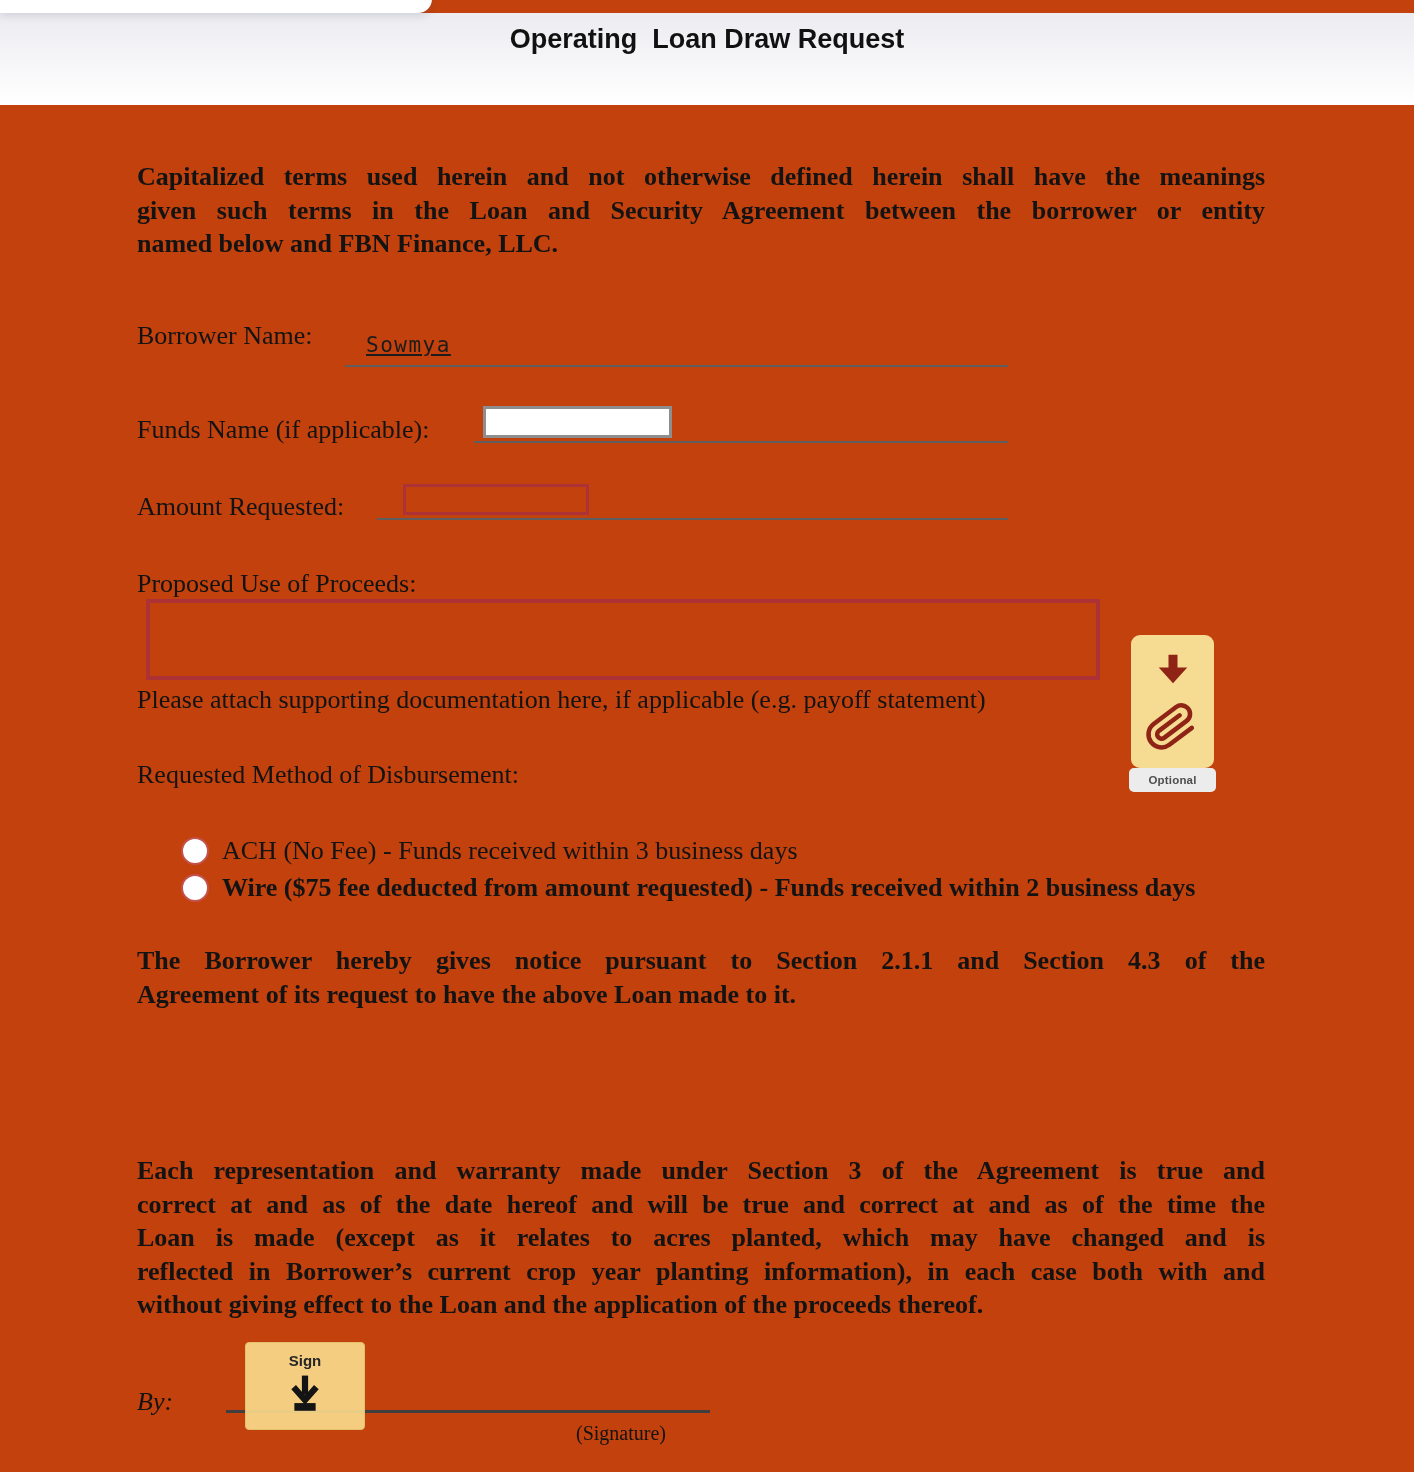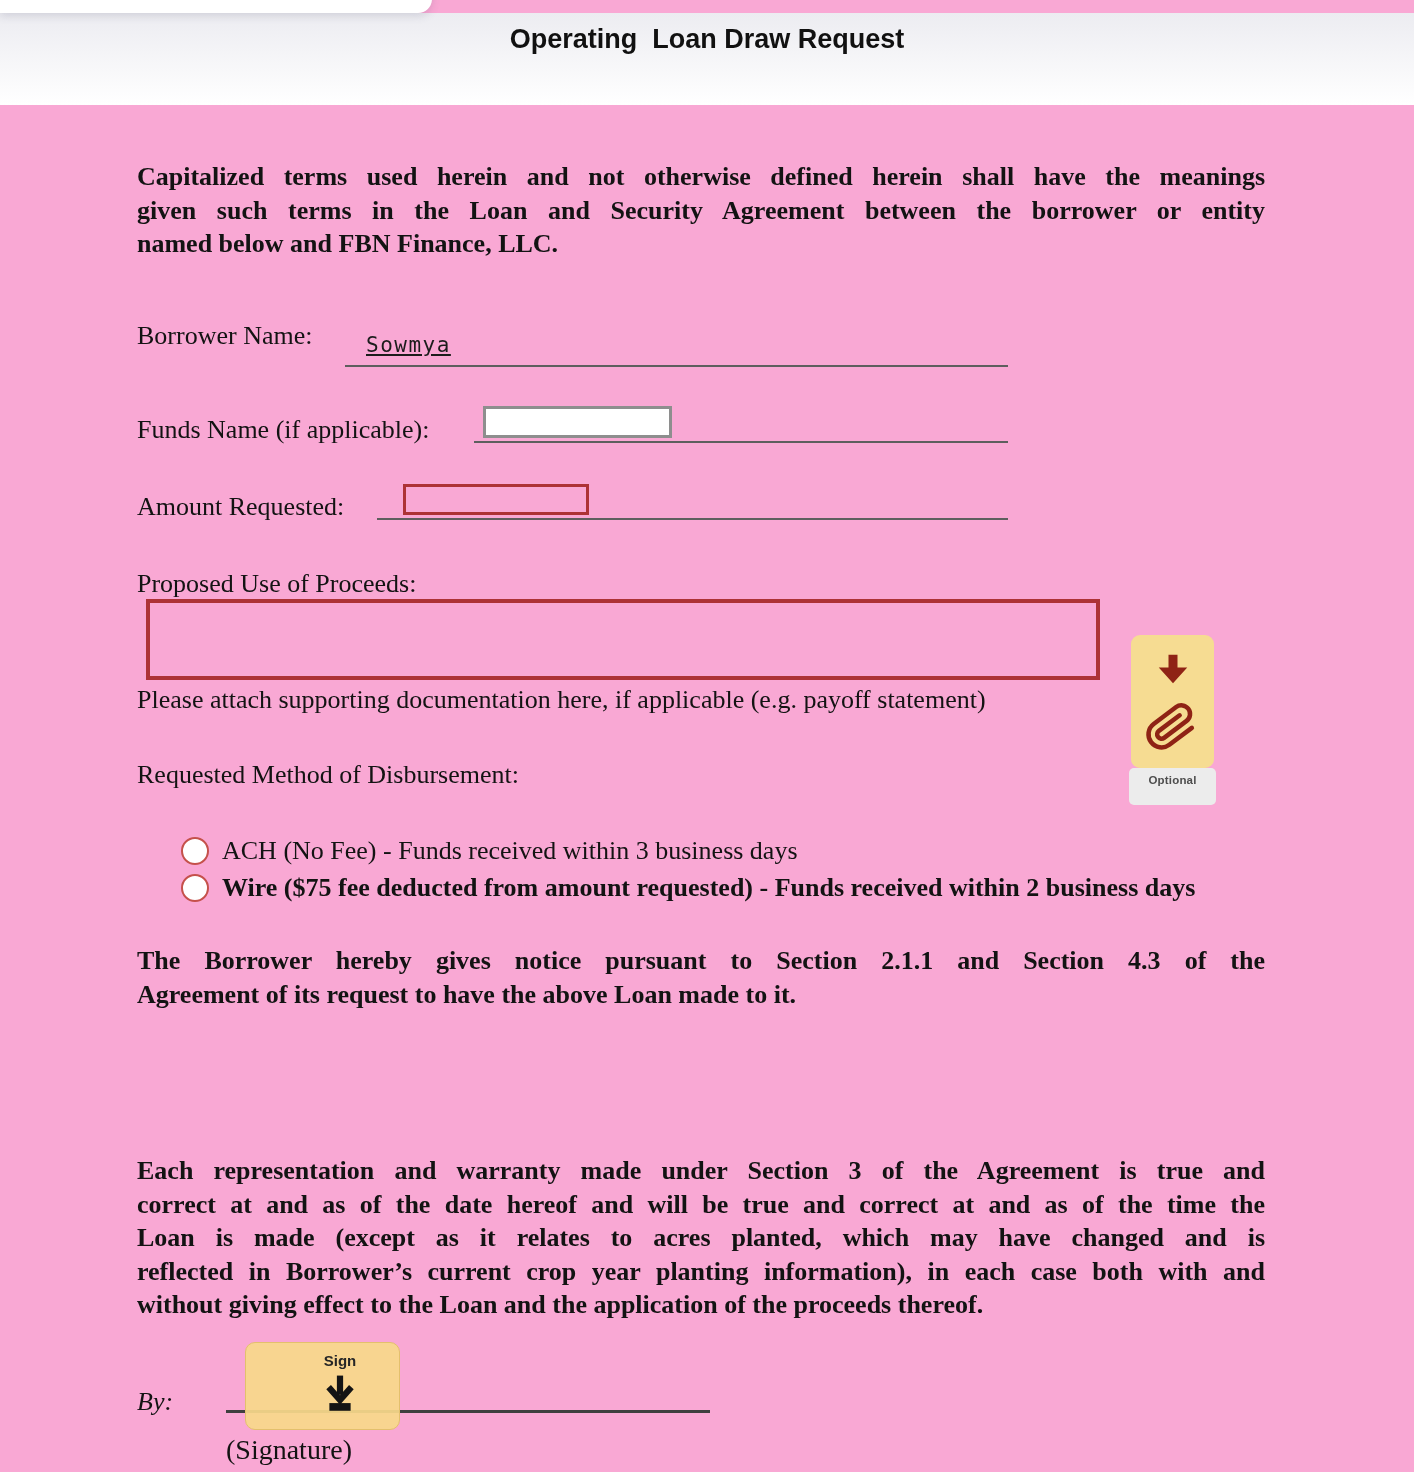--- a/index.html
+++ b/index.html
@@ -1,16 +1,16 @@
 <!DOCTYPE html>
 <html><head>
 <meta charset="utf-8">
 <style>
   html,body{margin:0;padding:0;background:#ffffff;}
-  .page{position:relative;width:1414px;height:1472px;background:#f9a8d4;overflow:hidden;
+  .page{position:relative;width:1414px;height:1472px;background:#c2410c;overflow:hidden;
         font-family:"Liberation Serif",serif;color:#141414;}
 
   
   .top-card{position:absolute;left:0;top:-20px;width:432px;height:33px;background:#ffffff;
             border-radius:0 0 14px 0;box-shadow:0 3px 9px rgba(70,70,100,0.16);z-index:4;}
   .top-shadow{position:absolute;left:0;top:13px;width:1414px;height:92px;
               background:linear-gradient(#ececf1,#ffffff);z-index:1;}
 
   .doc-title{position:absolute;top:24px;left:0;width:1414px;text-align:center;
              font-family:"Liberation Sans",sans-serif;font-weight:bold;font-size:27px;
@@ -32,39 +32,39 @@
   .amount-box{position:absolute;left:403px;top:484px;width:180px;height:25px;
               background:transparent;border:3px solid #ad3236;}
   .proceeds-box{position:absolute;left:146px;top:599px;width:946px;height:73px;
               background:transparent;border:4px solid #ad3236;}
 
   
   .attach-widget{position:absolute;left:1131px;top:635px;width:83px;height:133px;
                  background:#f6dc92;border-radius:9px;z-index:3;cursor:pointer;}
   .attach-arrow{position:absolute;left:24px;top:14px;}
   .attach-clip{position:absolute;left:14px;top:64px;transform:rotate(8deg);}
-  .optional-chip{position:absolute;left:1129px;top:768px;width:87px;height:37px;
+  .optional-chip{position:absolute;left:1129px;top:768px;width:87px;height:24px;
                  background:#ececec;border-radius:5px;text-align:center;
                  font-family:"Liberation Sans",sans-serif;font-size:11.5px;font-weight:bold;
                  color:#4e4e4e;line-height:24px;letter-spacing:0.2px;z-index:2;}
 
   
   .radio-circle{position:absolute;width:24px;height:24px;border:2.5px solid #c5514b;
                 border-radius:50%;background:#fff;cursor:pointer;}
   .radio-label{position:absolute;left:222px;font-size:26px;color:#131313;white-space:nowrap;}
 
   
   .sig-line{position:absolute;left:226px;top:1410px;width:484px;height:3px;background:#3f3f3f;z-index:1;}
   .sign-button{position:absolute;left:245px;top:1342px;width:118px;height:86px;
-               background:rgba(247,216,139,0.93);border:1px solid #e3c06c;border-radius:10px;
-               z-index:2;cursor:pointer;text-align:center;padding-left:35px;}
+               background:rgba(247,216,139,0.93);border:1px solid #e3c06c;border-radius:4px;
+               z-index:2;cursor:pointer;text-align:center;}
   .sign-button .sign-text{display:block;margin-top:9px;font-family:"Liberation Sans",sans-serif;
                font-size:15px;font-weight:bold;color:#262626;}
-  .sig-caption{position:absolute;left:226px;top:1422px;width:440px;text-align:left;
-               font-size:28px;color:#131313;margin-top:12px;}
+  .sig-caption{position:absolute;left:226px;top:1422px;width:440px;text-align:right;
+               font-size:20px;color:#131313;}
 </style>
 </head>
 <body>
 
 <div class="page">
 
   <div class="top-shadow"></div>
   <div class="top-card"></div>
 
   <div class="doc-title">Operating  Loan Draw Request</div>

